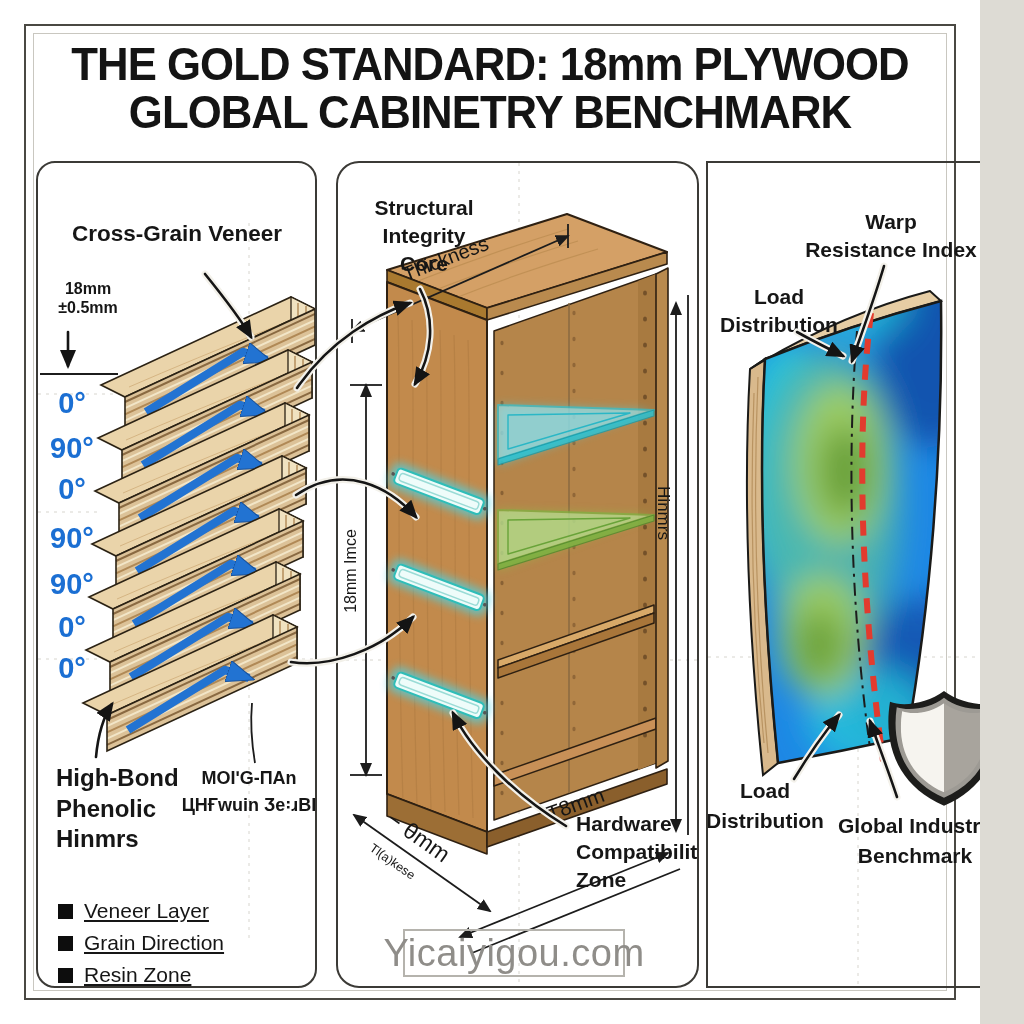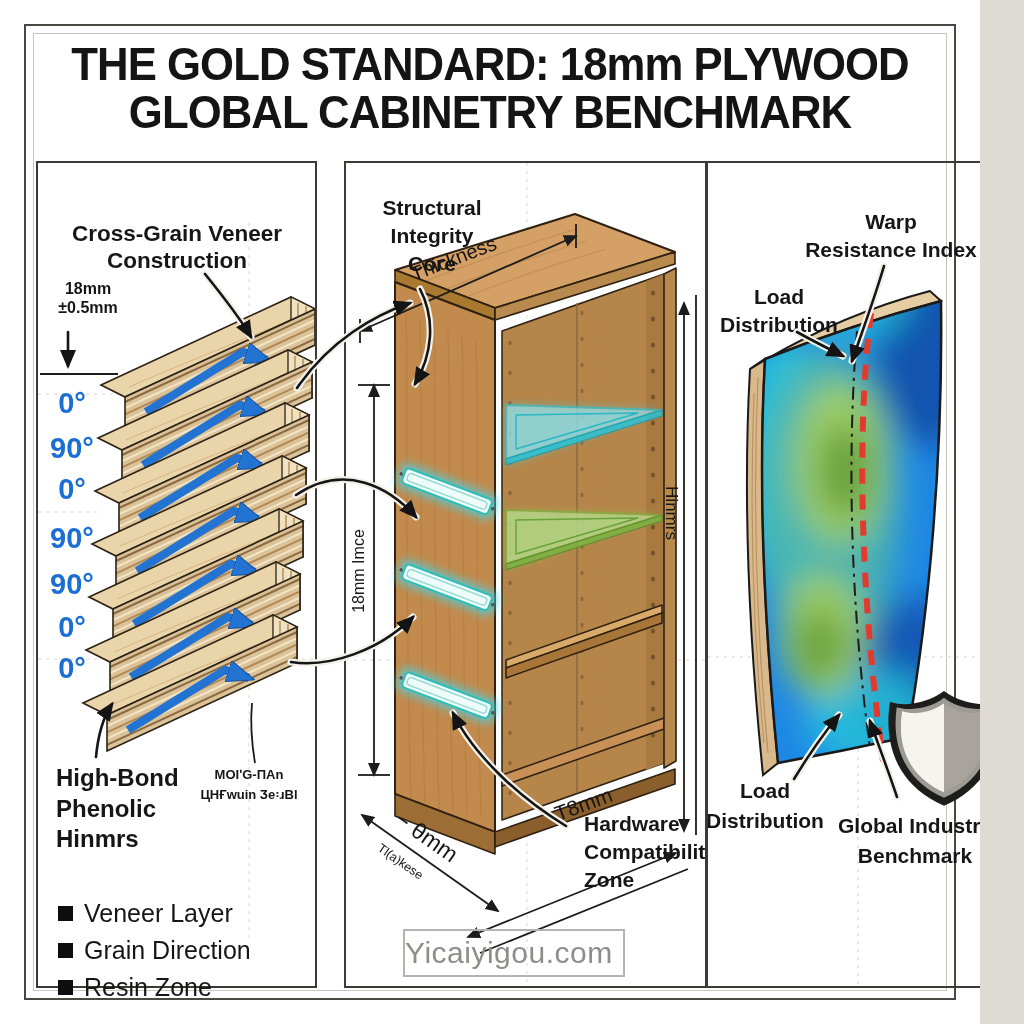--- a/index.html
+++ b/index.html
@@ -3,36 +3,36 @@
 <meta charset="utf-8">
 <style>
   html,body{margin:0;padding:0;background:#dddbd4;}
   .canvas{position:relative;width:980px;height:1024px;background:#ffffff;
     font-family:"Liberation Sans",sans-serif;overflow:hidden;}
   .outer-border{position:absolute;inset:24px;border:2px solid #4a4843;pointer-events:none;}
   .inner-faint{position:absolute;inset:33px;border:1px solid #c9c7c0;pointer-events:none;}
   .title{position:absolute;top:40px;left:0;right:0;text-align:center;font-weight:bold;
     font-size:46px;line-height:1.05;letter-spacing:-1px;color:#141414;transform:scaleX(.95);}
   .panel{position:absolute;top:161px;height:827px;border:2px solid #3b3a36;box-sizing:border-box;}
-  #panel-left{left:36px;width:281px;}
-  #panel-mid{left:344px;width:363px;}
+  #panel-left{left:36px;width:281px;border-radius:19px;}
+  #panel-mid{left:336px;width:363px;border-radius:23px;}
   #panel-right{left:706px;width:282px;padding-left:41px;}
   .panel svg{position:absolute;left:0;top:0;}
   .lbl{position:absolute;color:#161616;font-weight:bold;}
   .construction{top:57px;left:8px;width:262px;text-align:center;font-size:22.5px;line-height:1.22;}
   .tolerance{top:116px;left:2px;width:96px;text-align:center;font-size:16px;line-height:1.2;}
   .angle{position:absolute;left:2px;width:64px;text-align:center;font-weight:bold;
     font-size:29px;color:#1b6fd3;}
   .resin{top:600px;left:18px;width:140px;font-size:24px;line-height:1.28;}
-  .garbled{top:602px;left:138px;width:146px;text-align:center;font-size:13px;line-height:1.5;}
+  .garbled{top:602px;left:138px;width:146px;text-align:center;font-size:18px;line-height:1.5;}
   .legend{position:absolute;left:20px;top:736px;display:flex;flex-direction:column;gap:8px;}
-  .legend-row{display:flex;align-items:center;gap:11px;font-size:25px;color:#161616;}
+  .legend-row{display:flex;align-items:center;gap:11px;font-size:21px;color:#161616;text-decoration:underline;}
   .sq{width:15px;height:15px;background:#0d0d0d;flex:0 0 auto;}
   .watermark{position:absolute;left:403px;top:929px;width:218px;height:44px;border:2px solid #b5b3ad;
-    display:flex;align-items:center;justify-content:flex-start;font-size:30px;color:#8f8d89;
+    display:flex;align-items:center;justify-content:center;font-size:38px;color:#8f8d89;
     letter-spacing:.5px;}
   #overlay{position:absolute;left:0;top:0;pointer-events:none;}
   .arr-c{stroke:#f3f1ea;stroke-width:7;fill:none;stroke-linecap:round;}
   .arr-m{stroke:#151515;stroke-width:2.6;fill:none;stroke-linecap:round;}
   .thin{stroke:#1c1c1c;stroke-width:1.8;fill:none;}
   svg text{fill:#161616;}
 </style>
 </head>
 <body>
 
@@ -155,21 +155,20 @@
             <line x1="69" y1="575.6" x2="259" y2="487.6" stroke="#f2e6c8" stroke-width="2"></line>
             <line x1="69" y1="581.8" x2="259" y2="493.8" stroke="#8a6a42" stroke-width="2"></line>
             <polygon points="69,552 259,464 259,500 69,588" fill="none" stroke="#2b2214" stroke-width="1.6"></polygon>
             <path d="M90,567 L187,507 L211,515" stroke="#2273d2" stroke-width="8.5" fill="none" stroke-linejoin="round" marker-end="url(#bhead)"></path>
           </g>
         </g>
     </svg>
 
     <div class="lbl construction">
       <div>Cross-Grain Veneer</div>
-      <div>Construction</div>
     </div>
     <div class="lbl tolerance">
       <div>18mm</div>
       <div>±0.5mm</div>
     </div>
 
     <div class="angle" style="top:224px">0°</div>
     <div class="angle" style="top:269px">90°</div>
     <div class="angle" style="top:310px">0°</div>
     <div class="angle" style="top:359px">90°</div>

